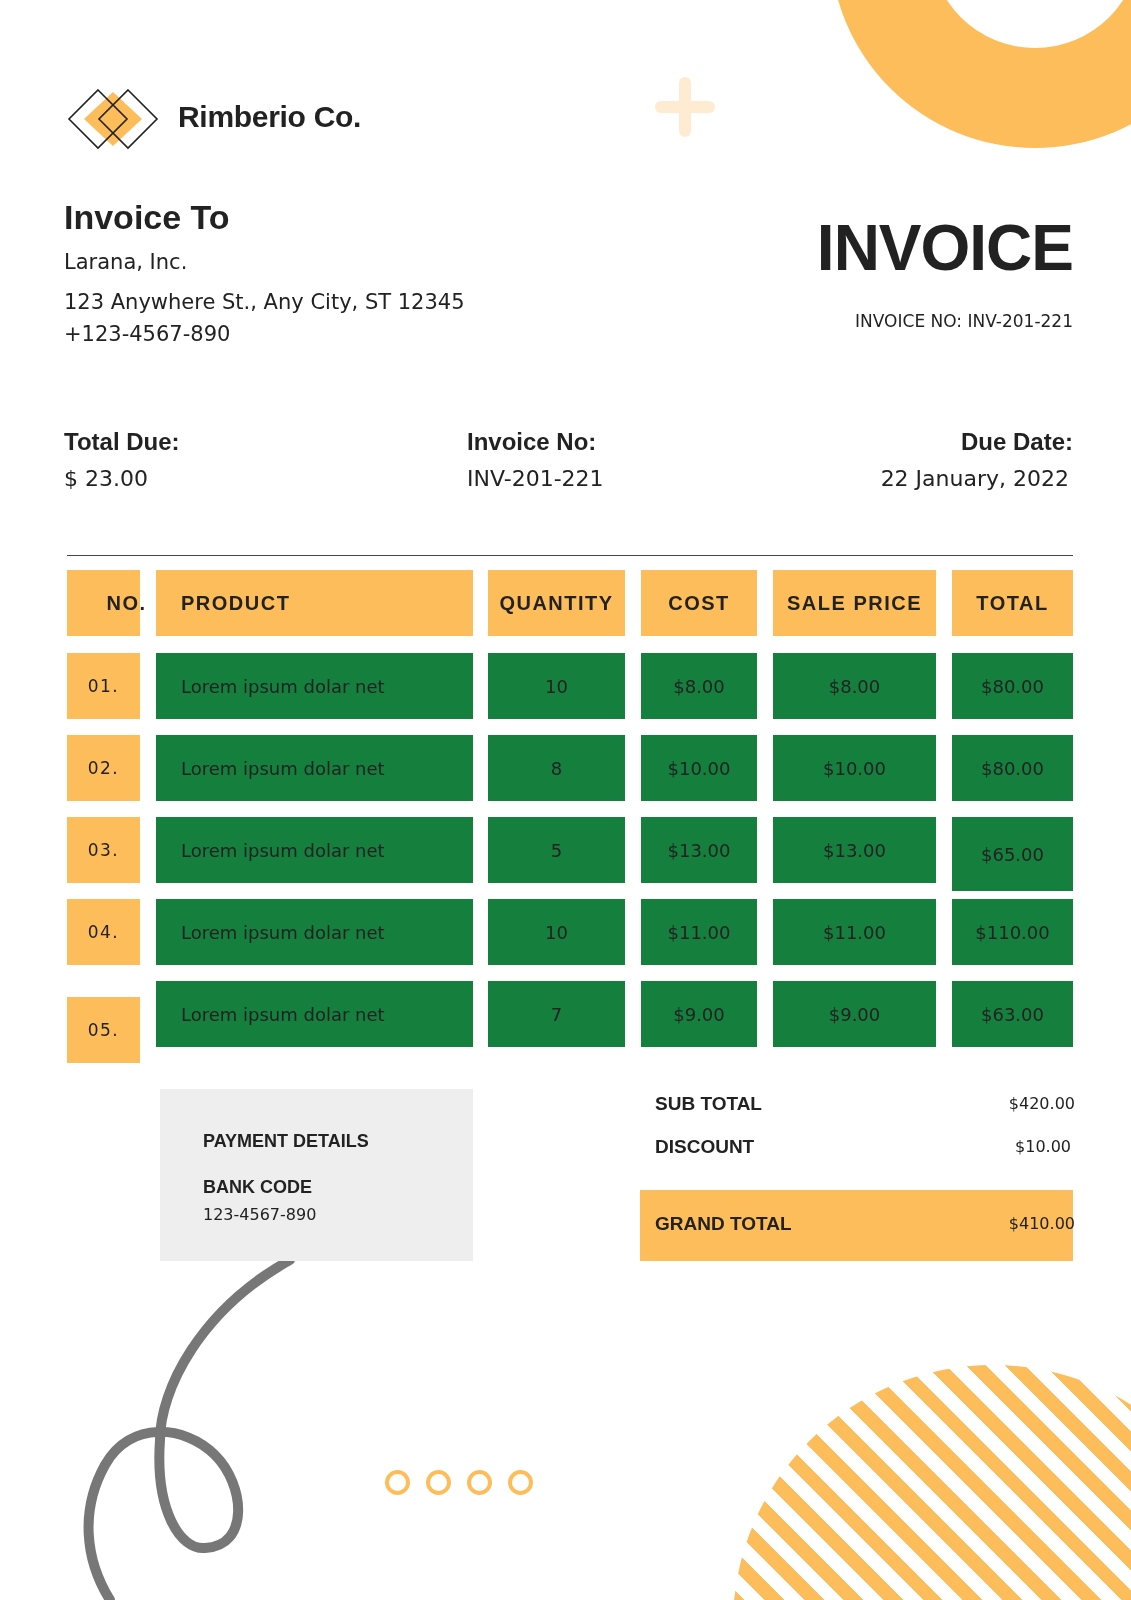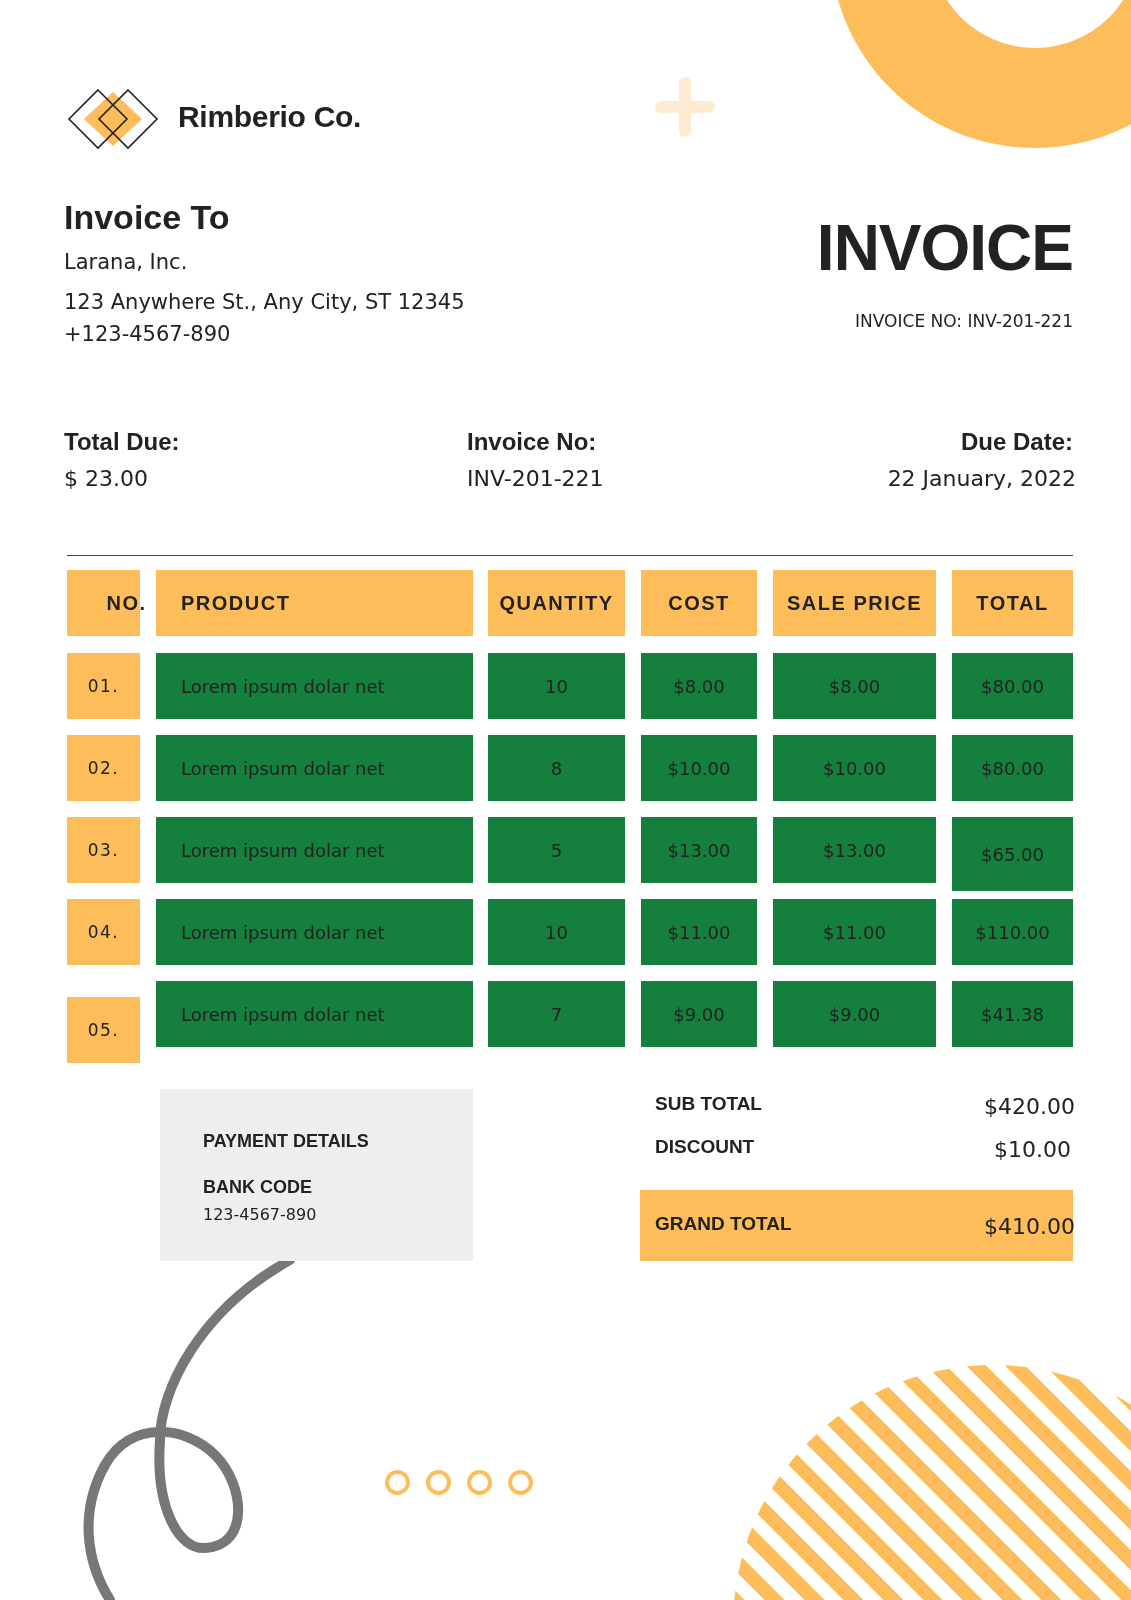--- a/index.html
+++ b/index.html
@@ -35,21 +35,21 @@
   .bcell { background: #15803d; justify-content: center; }
   .ncell { background: #FDBD5A; justify-content: center; font-size: 17px; letter-spacing: 1.5px; }
   .left { justify-content: flex-start; padding-left: 25px; }
 
   .payment-box { position: absolute; left: 160px; top: 1089px; width: 313px; height: 172px; background: #EEEEEE; }
   .pay-title { position: absolute; left: 43px; top: 42px; font-family: "Liberation Sans", sans-serif; font-weight: 700; font-size: 18px; color: #222; }
   .bank-label { position: absolute; left: 43px; top: 88px; font-family: "Liberation Sans", sans-serif; font-weight: 700; font-size: 18px; color: #222; }
   .bank-value { position: absolute; left: 43px; top: 116px; font-size: 16px; color: #222; }
 
   .sum-label { position: absolute; left: 655px; font-family: "Liberation Sans", sans-serif; font-weight: 700; font-size: 19px; color: #222; }
-  .sum-value { position: absolute; right: 56px; font-size: 22px; color: #222; margin-left: 48px; }
+  .sum-value { position: absolute; right: 56px; font-size: 16px; color: #222; margin-left: 48px; }
   .grand-bar { position: absolute; left: 640px; top: 1190px; width: 433px; height: 71px; background: #FDBD5A; }
 
   .dots { position: absolute; left: 385px; top: 1470px; display: flex; gap: 16px; }
   .dot { width: 25px; height: 25px; border: 4px solid #FDBD5A; border-radius: 50%; }
 
   .stripes { position: absolute; left: 733px; top: 1365px; width: 520px; height: 520px; border-radius: 50%;
     background: repeating-linear-gradient(45deg, #FDBD5A 0px, #FDBD5A 14px, #ffffff 14px, #ffffff 28px); }
   .squiggle { position: absolute; left: 0; top: 1230px; width: 560px; height: 370px; }
 </style>
 </head>
@@ -71,21 +71,21 @@
 <div class="client-phone">+123-4567-890</div>
 
 <div class="big-title">INVOICE</div>
 <div class="inv-no-small">INVOICE NO: INV-201-221</div>
 
 <div class="meta-label" style="left:64px;">Total Due:</div>
 <div class="meta-value" style="left:64px;">$ 23.00</div>
 <div class="meta-label" style="left:467px;">Invoice No:</div>
 <div class="meta-value" style="left:467px;">INV-201-221</div>
 <div class="meta-label" style="right:58px;">Due Date:</div>
-<div class="meta-value" style="right:55px;margin-left:24px;">22 January, 2022</div>
+<div class="meta-value" style="right:62px;margin-left:24px;">22 January, 2022</div>
 
 <div class="divider"></div>
 
 <div>
   <div class="cell hcell" style="left:67px;top:570px;width:73px;height:66px;padding-left:46px;">NO.</div>
   <div class="cell hcell left" style="left:156px;top:570px;width:317px;height:66px;">PRODUCT</div>
   <div class="cell hcell" style="left:488px;top:570px;width:137px;height:66px;">QUANTITY</div>
   <div class="cell hcell" style="left:641px;top:570px;width:116px;height:66px;">COST</div>
   <div class="cell hcell" style="left:773px;top:570px;width:163px;height:66px;">SALE PRICE</div>
   <div class="cell hcell" style="left:952px;top:570px;width:121px;height:66px;">TOTAL</div>
@@ -122,21 +122,21 @@
   <div class="cell bcell" style="left:641px;top:899px;width:116px;height:66px;">$11.00</div>
   <div class="cell bcell" style="left:773px;top:899px;width:163px;height:66px;">$11.00</div>
   <div class="cell bcell" style="left:952px;top:899px;width:121px;height:66px;">$110.00</div>
 </div>
 <div>
   <div class="cell ncell" style="left:67px;top:981px;width:73px;height:66px;margin-top:16px;">05.</div>
   <div class="cell bcell left" style="left:156px;top:981px;width:317px;height:66px;">Lorem ipsum dolar net</div>
   <div class="cell bcell" style="left:488px;top:981px;width:137px;height:66px;">7</div>
   <div class="cell bcell" style="left:641px;top:981px;width:116px;height:66px;">$9.00</div>
   <div class="cell bcell" style="left:773px;top:981px;width:163px;height:66px;">$9.00</div>
-  <div class="cell bcell" style="left:952px;top:981px;width:121px;height:66px;">$41.38</div>
+  <div class="cell bcell" style="left:952px;top:981px;width:121px;height:66px;">$63.00</div>
 </div>
 
 <svg class="squiggle" viewBox="0 0 560 370">
   <path d="M 290 30 C 200 80, 160 160, 160 210 C 155 280, 180 320, 205 318 C 250 316, 245 255, 215 225 C 185 195, 130 190, 105 235 C 80 280, 85 330, 110 370" fill="none" stroke="#777777" stroke-width="10" stroke-linecap="round"></path>
 </svg>
 
 <div class="payment-box">
   <div class="pay-title">PAYMENT DETAILS</div>
   <div class="bank-label">BANK CODE</div>
   <div class="bank-value">123-4567-890</div>

